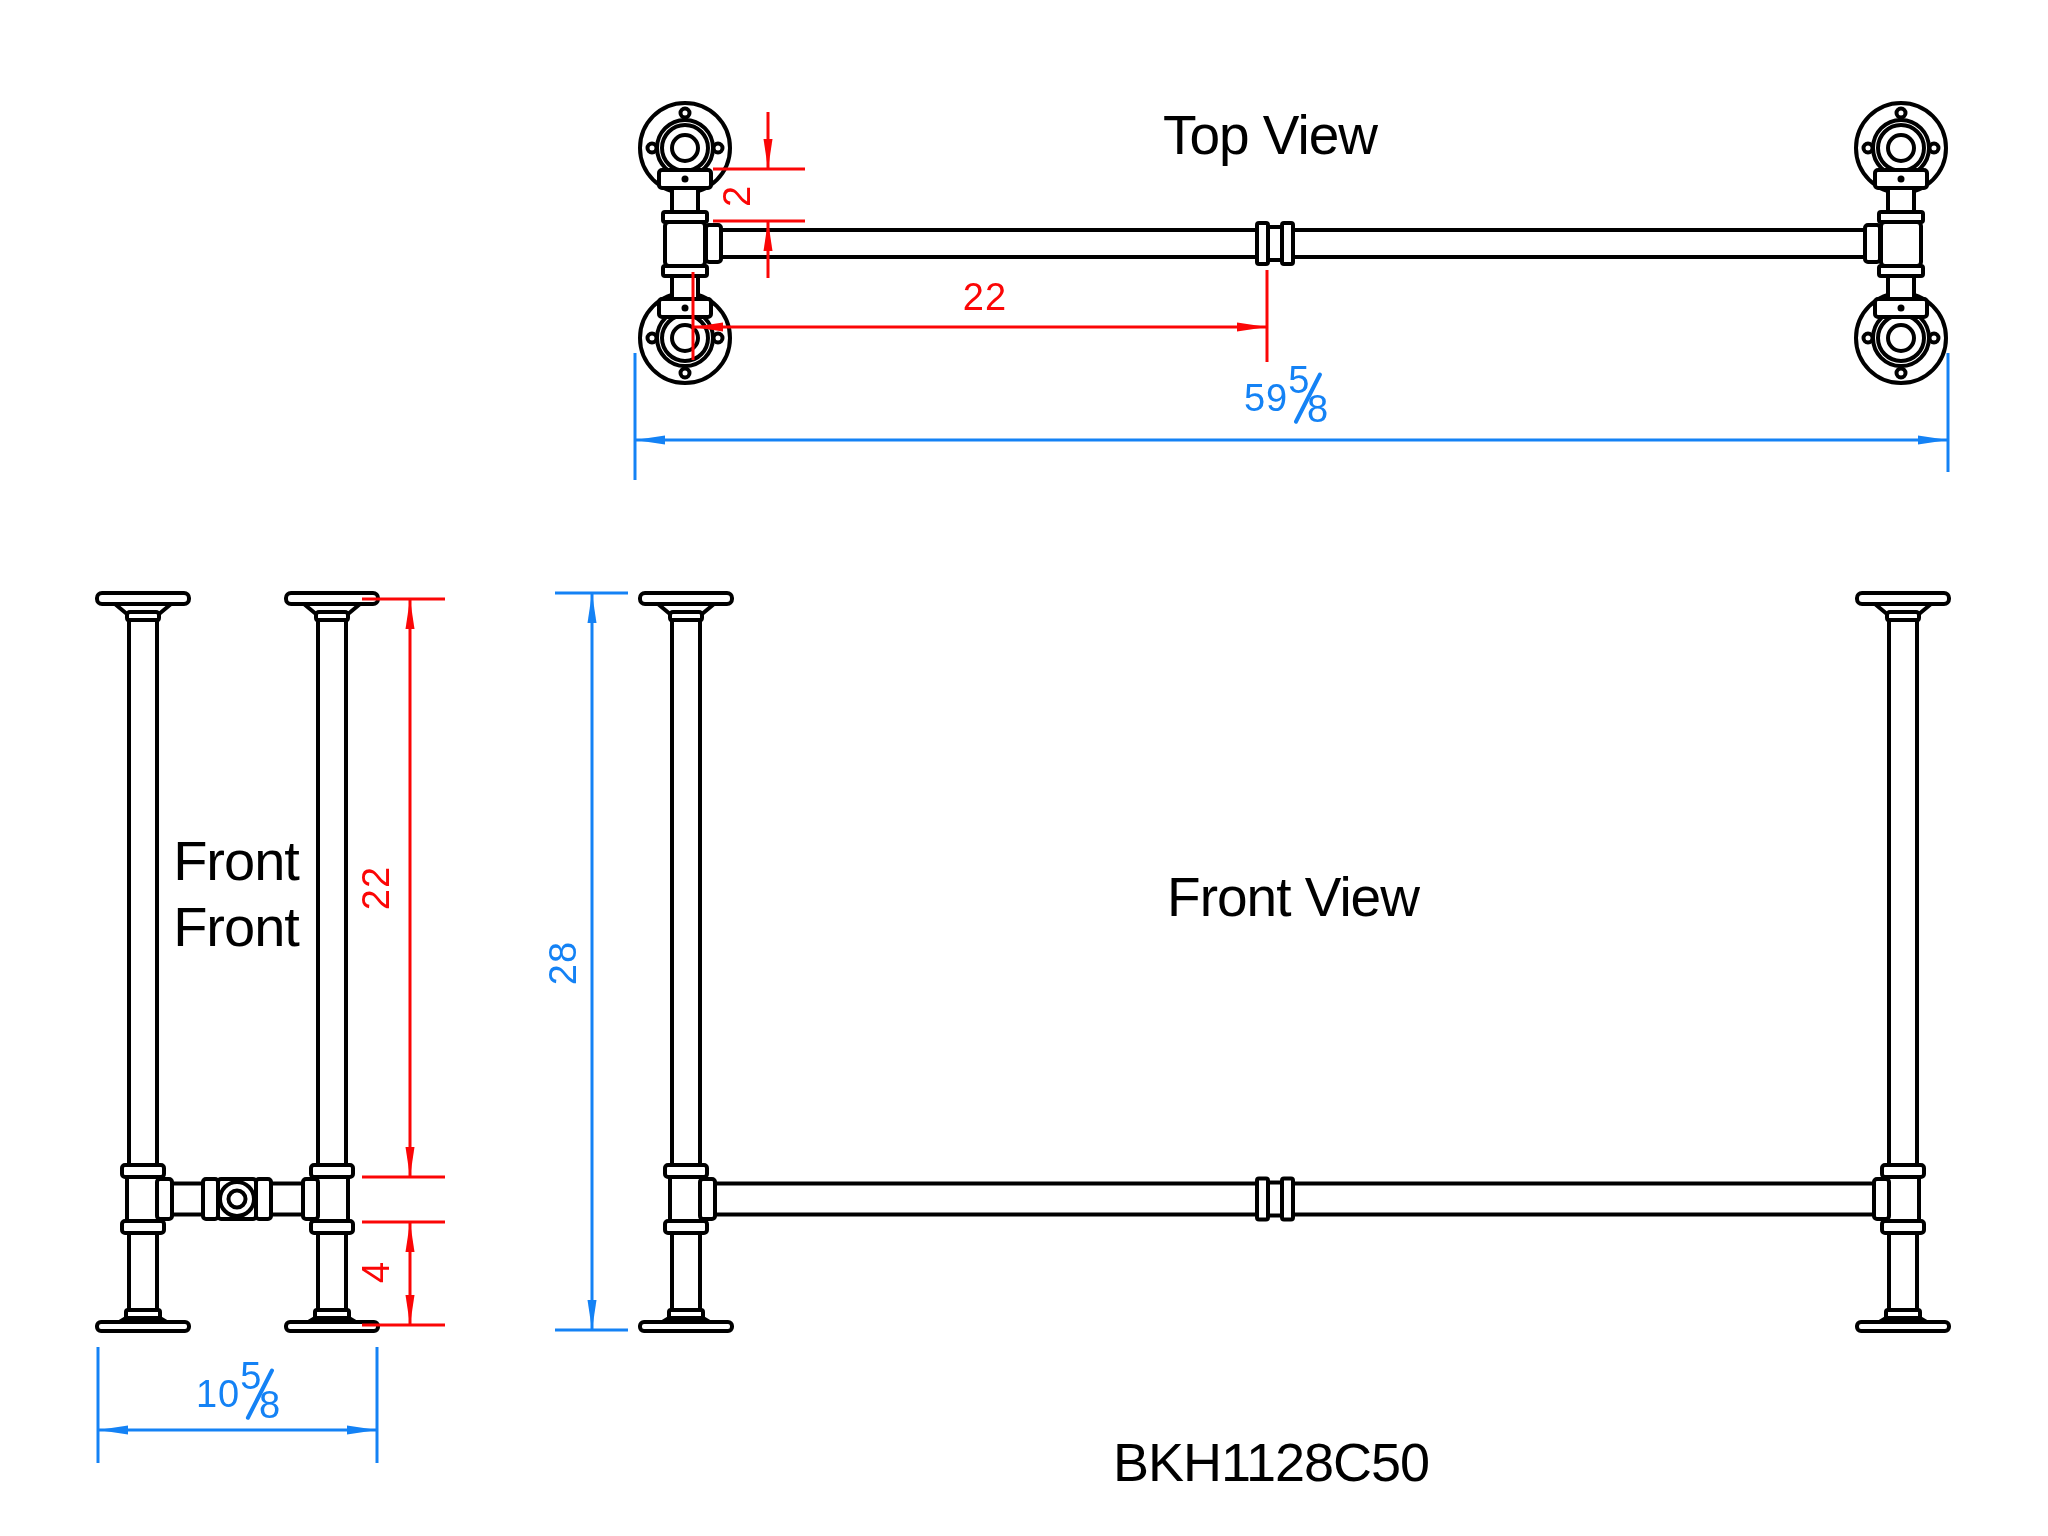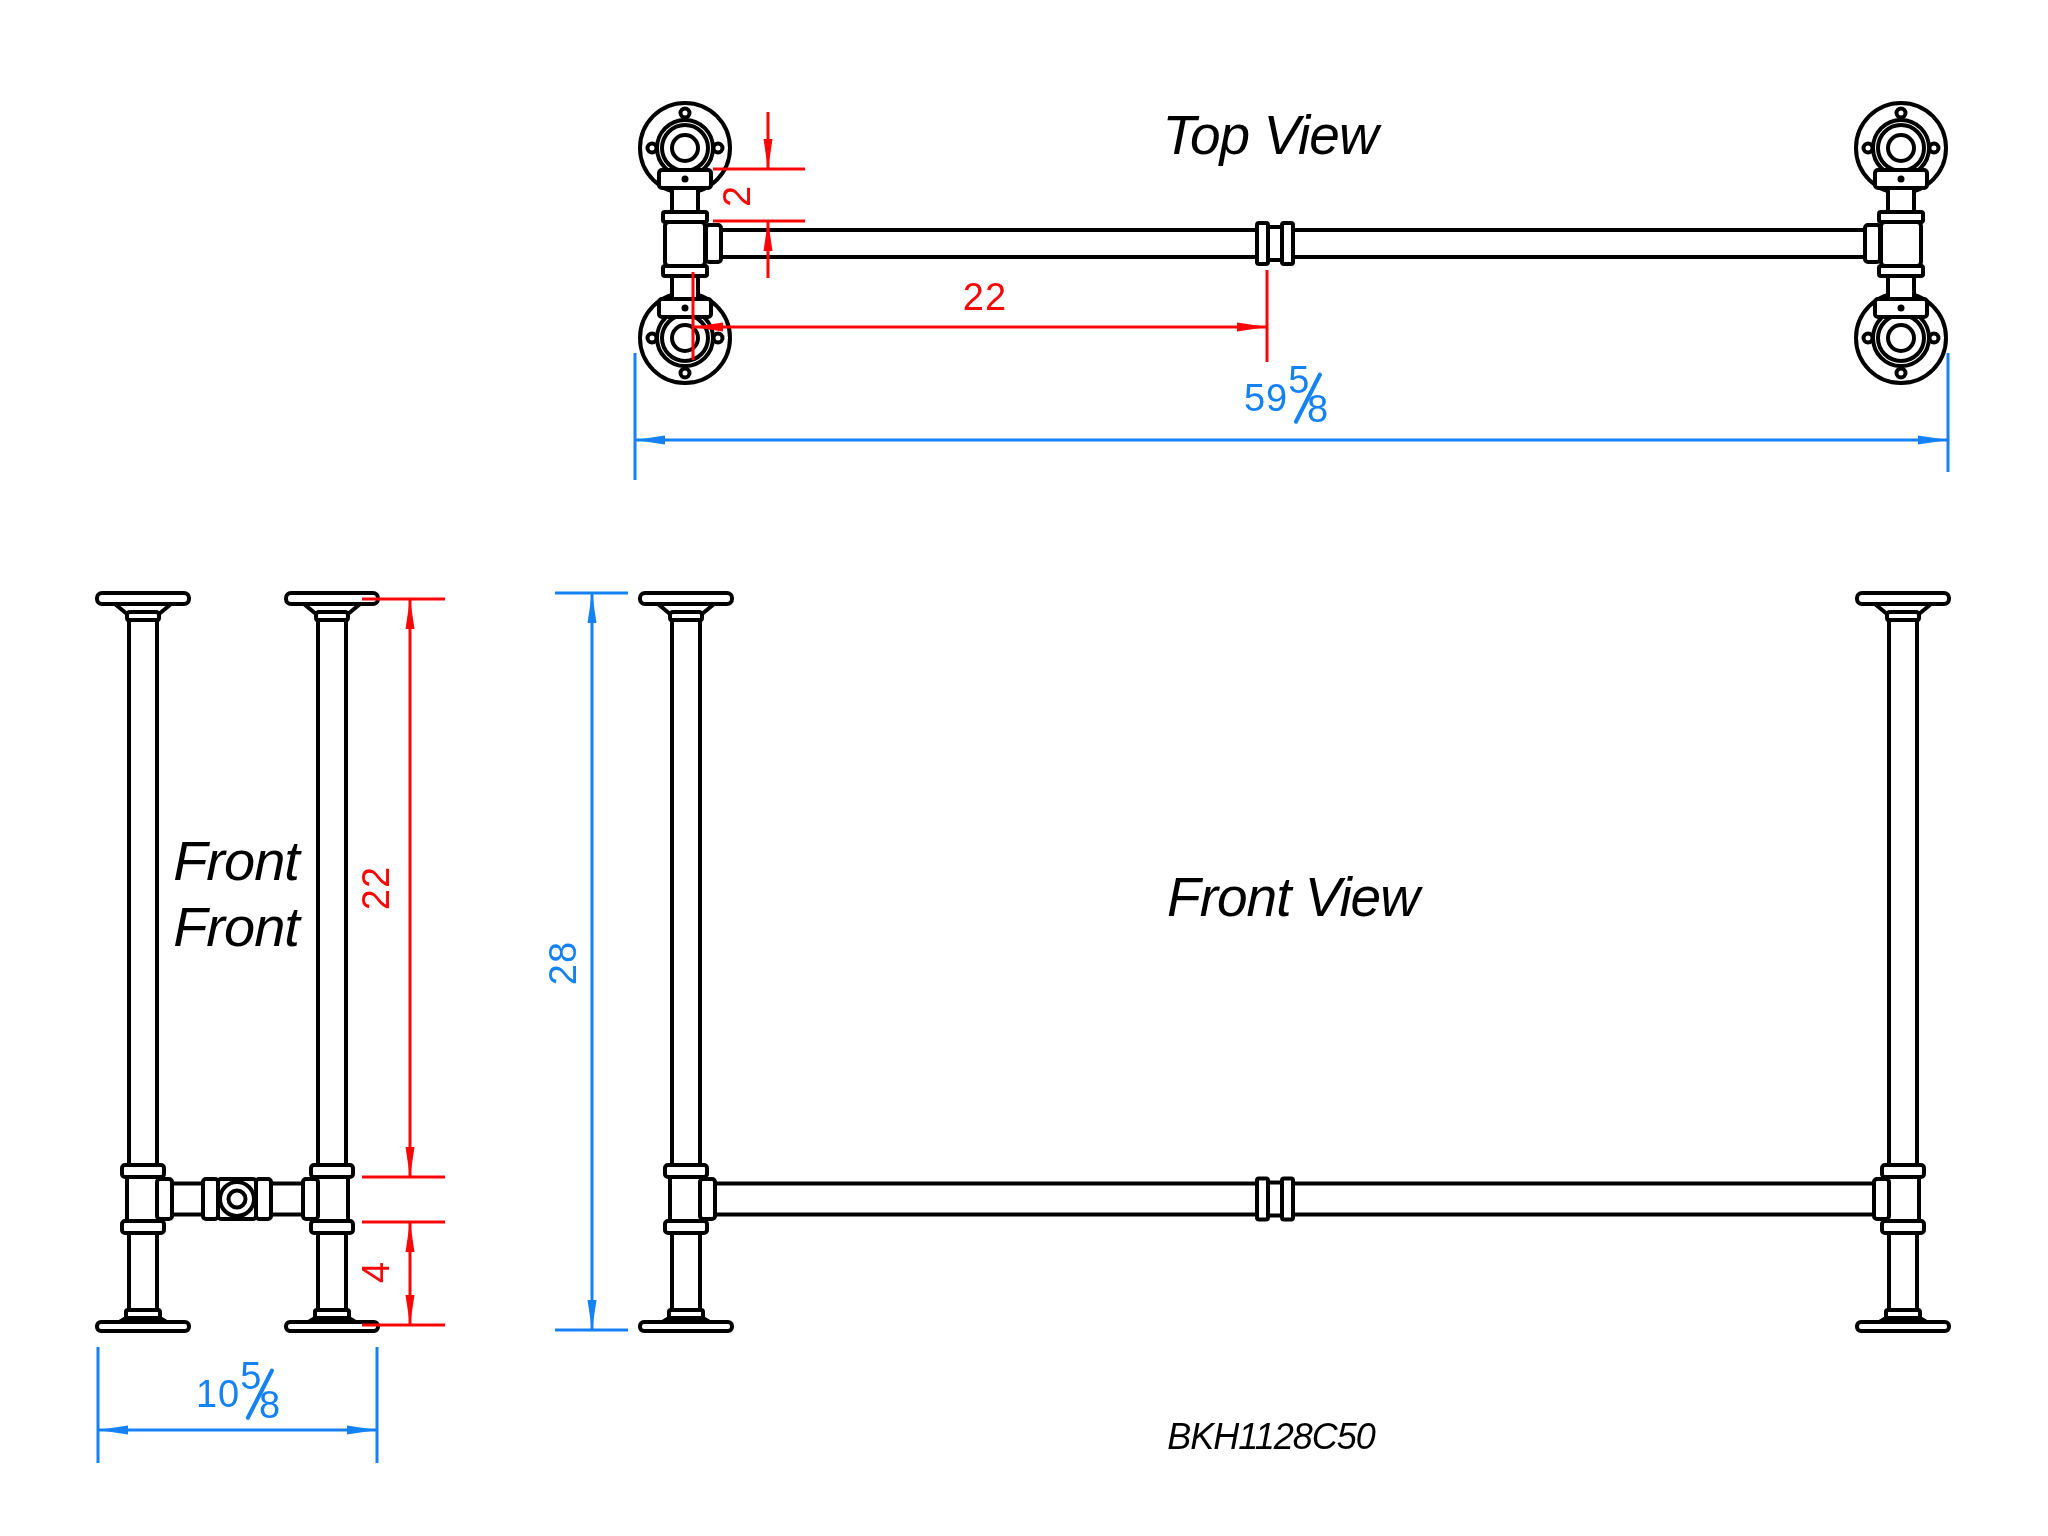--- a/index.html
+++ b/index.html
@@ -24,42 +24,41 @@
   .bluel{stroke:var(--blue);stroke-width:3;fill:none;}
   .bluef{fill:var(--blue);stroke:none;}
 
   .lbl{
     position:absolute;
     transform:translate(-50%,-50%);
     white-space:nowrap;
     color:#000;
     font-size:55px;
     letter-spacing:-1px;
-    font-style:italic;
   }
   .dim{
     position:absolute;
     transform:translate(-50%,-50%);
     white-space:nowrap;
     font-size:38px;
     letter-spacing:1px;
   }
   .dim.vert{transform:translate(-50%,-50%) rotate(-90deg);}
   .dim.red{color:var(--red);}
   .dim.blue{color:var(--blue);}
   .frac{display:inline-flex;align-items:center;letter-spacing:0;}
   .fnum{position:relative;top:-0.48em;}
   .fden{position:relative;top:0.30em;}
   .fslash{
     display:inline-block;width:3.5px;height:1.5em;
     background:currentColor;border-radius:2px;
     transform:rotate(27deg);margin:0 -3px;
   }
   .sideTitle .line{display:block;line-height:66px;}
-  .partnum{font-size:36px;letter-spacing:-1px;}
+  .partnum{font-size:54px;letter-spacing:-1px;margin-top:25px;}
 </style>
 </head>
 <body>
 
 <div class="canvas">
 
   <svg width="2048" height="1536" viewBox="0 0 2048 1536">
     <defs>
 
       <g id="tvEnd">

